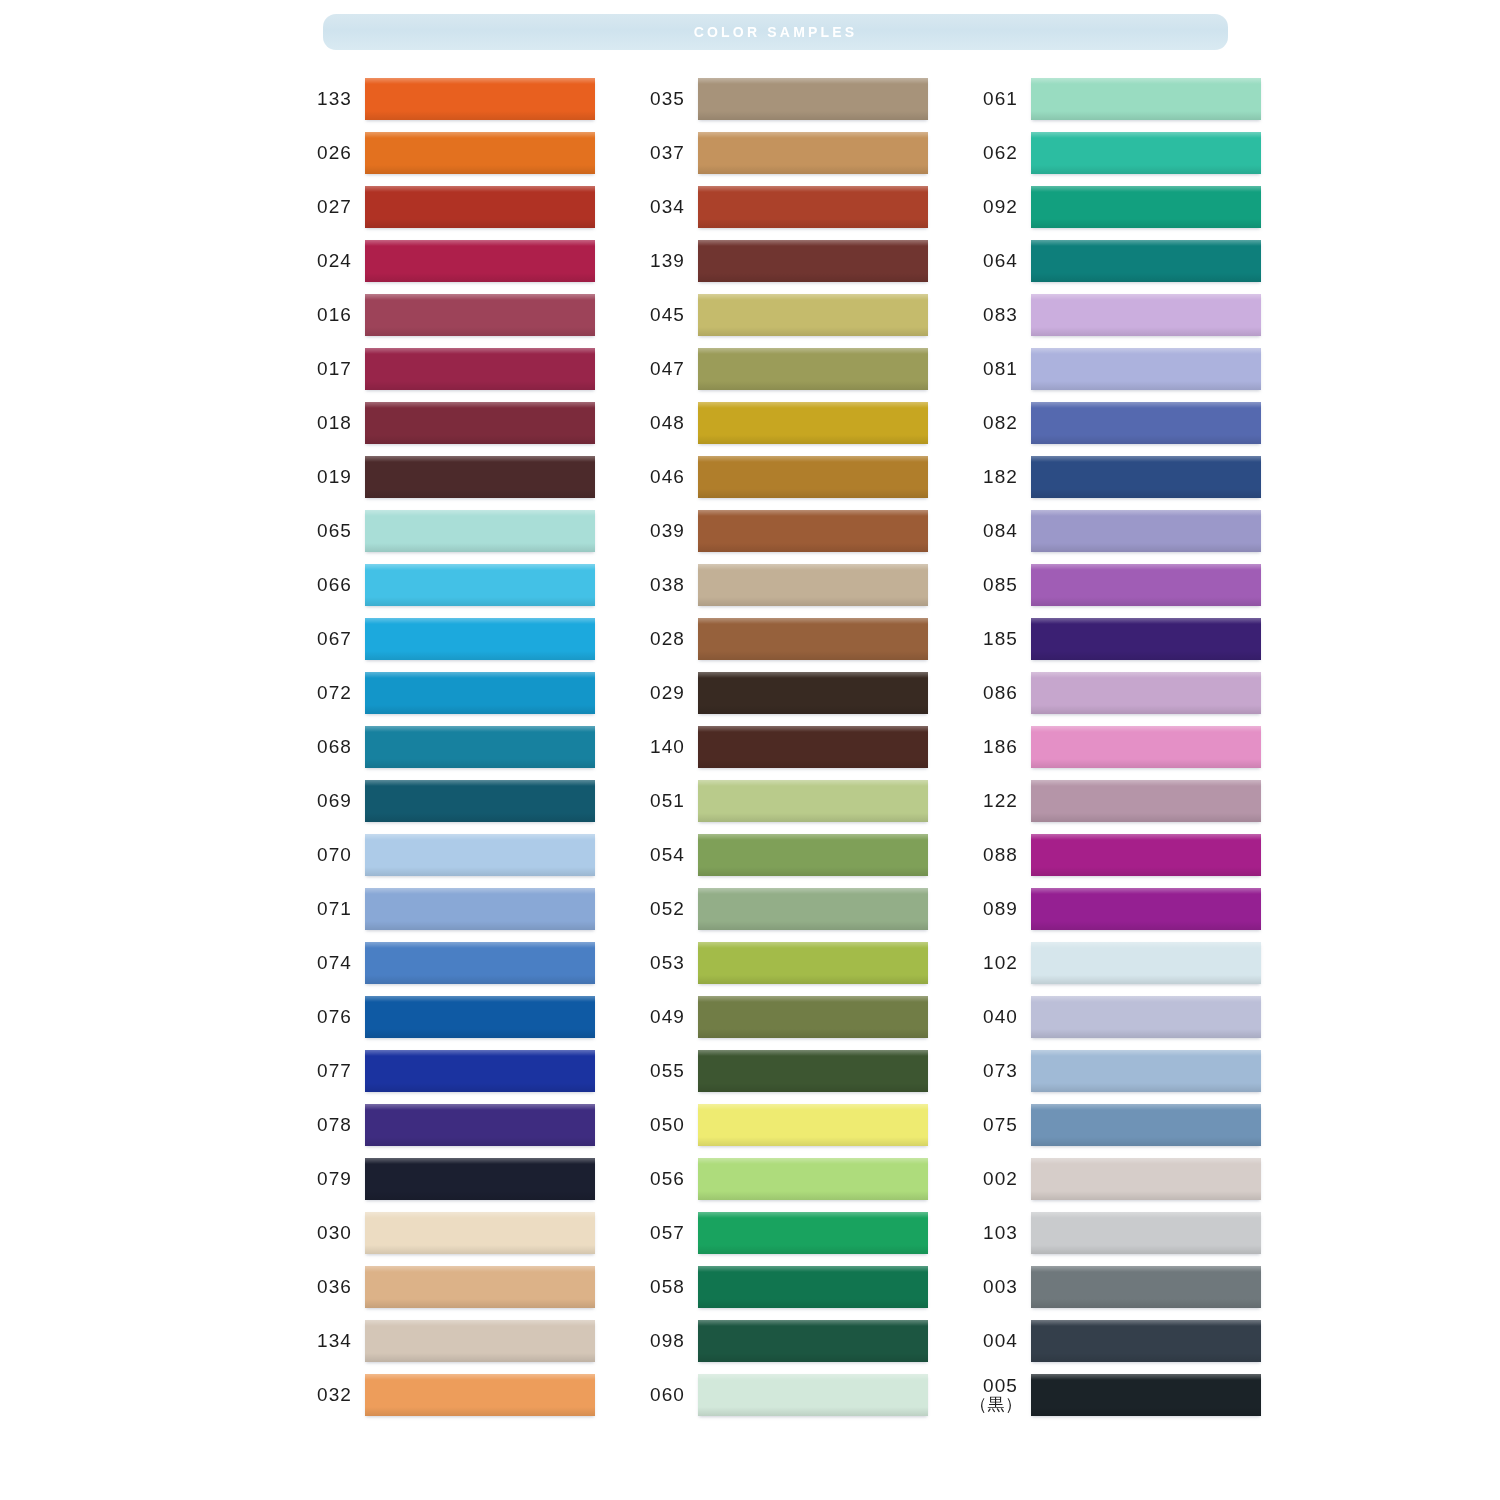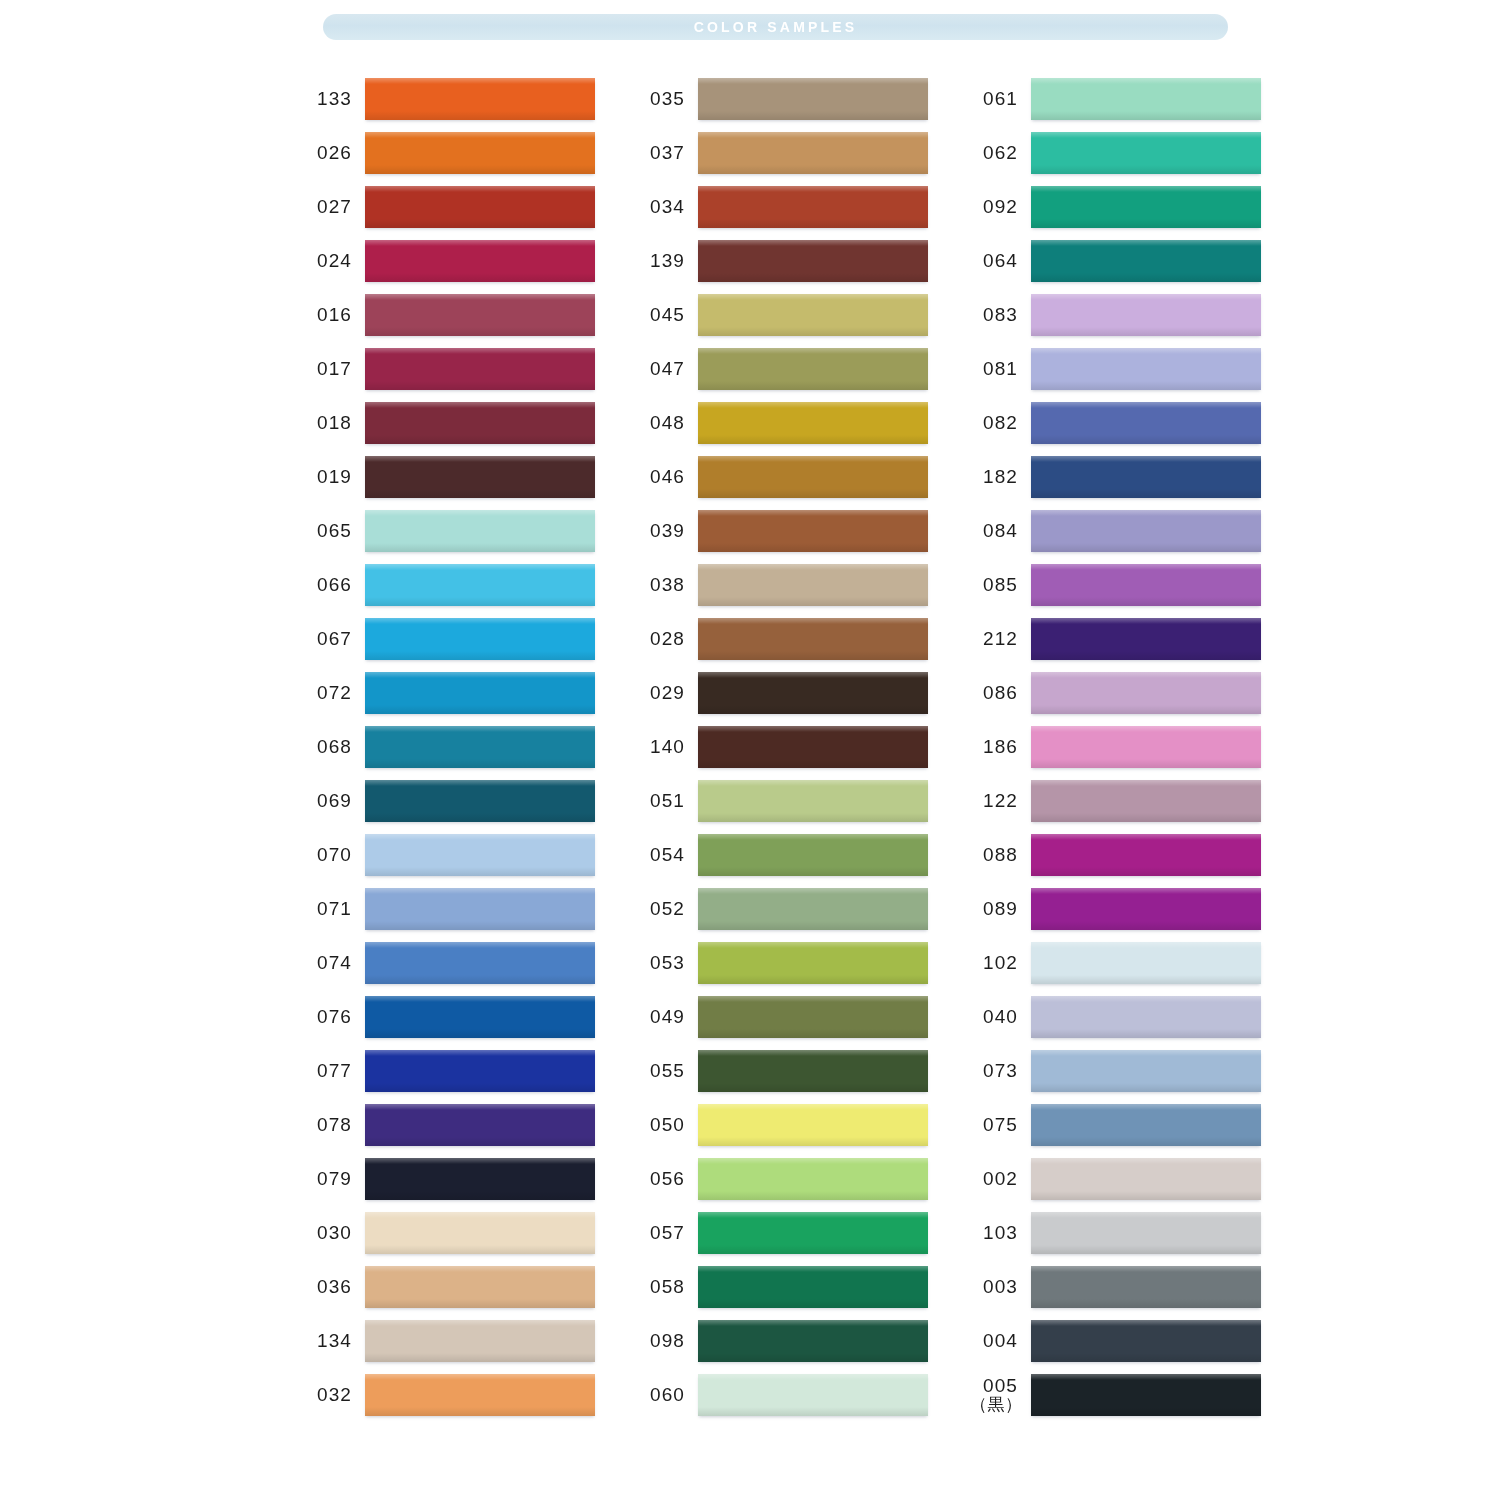--- a/index.html
+++ b/index.html
@@ -21,21 +21,21 @@
     height: 1500px;
     background: #ffffff;
   }
 
   
   #header-bar {
     position: absolute;
     left: 323px;
     top: 14px;
     width: 905px;
-    height: 26px;
+    height: 36px;
     border-radius: 13px;
     background: linear-gradient(180deg, #d8e8f0 0%, #cfe3ee 45%, #d9eaf2 100%);
     display: flex;
     align-items: center;
     justify-content: center;
   }
   #header-title {
     color: #ffffff;
     font-size: 14px;
     letter-spacing: 3.2px;
@@ -422,21 +422,21 @@
           <div class="swatch-label">084</div>
           <div class="swatch-spacer"></div>
           <div class="swatch-chip" style="background: rgb(155, 152, 201);"></div>
         </div>
         <div class="swatch-row">
           <div class="swatch-label">085</div>
           <div class="swatch-spacer"></div>
           <div class="swatch-chip" style="background: rgb(160, 93, 181);"></div>
         </div>
         <div class="swatch-row">
-          <div class="swatch-label">212</div>
+          <div class="swatch-label">185</div>
           <div class="swatch-spacer"></div>
           <div class="swatch-chip" style="background: rgb(59, 32, 115);"></div>
         </div>
         <div class="swatch-row">
           <div class="swatch-label">086</div>
           <div class="swatch-spacer"></div>
           <div class="swatch-chip" style="background: rgb(198, 166, 205);"></div>
         </div>
         <div class="swatch-row">
           <div class="swatch-label">186</div>

